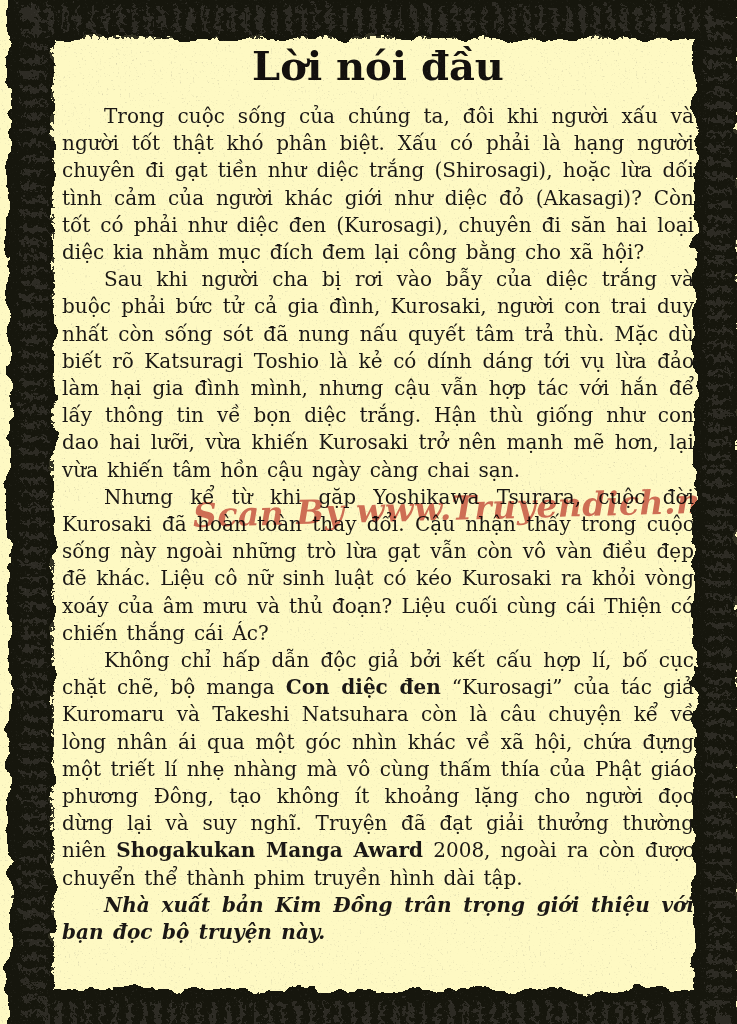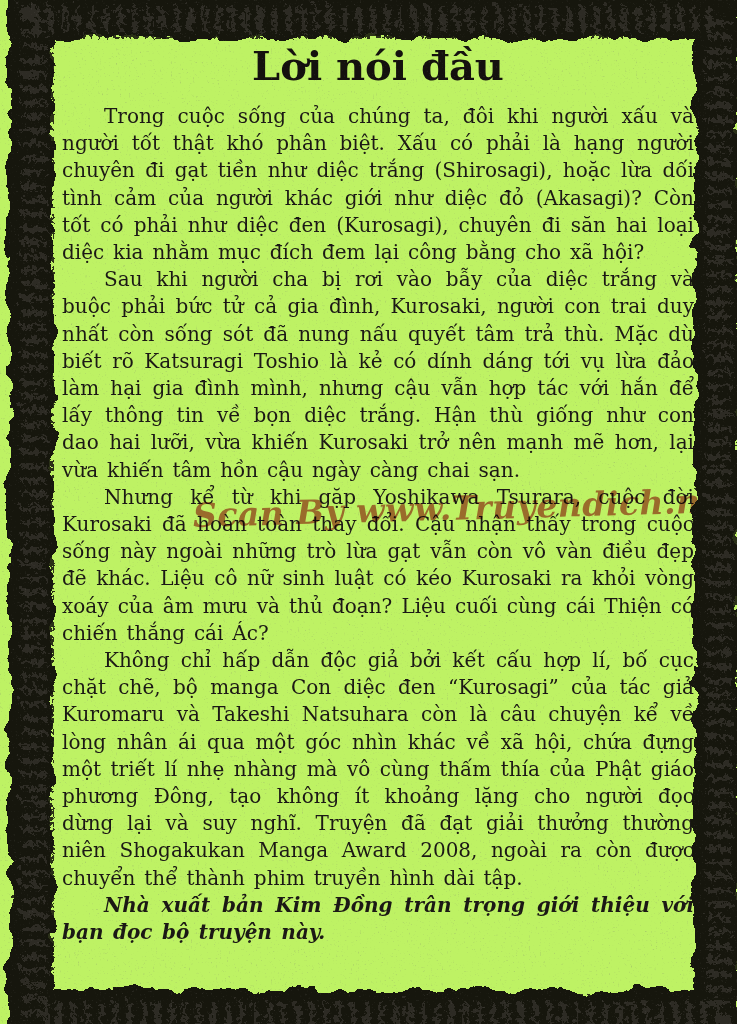--- a/index.html
+++ b/index.html
@@ -1,31 +1,31 @@
 <!DOCTYPE html>
 <html><head>
 <meta charset="utf-8">
 <style>
   html,body{margin:0;padding:0;background:#ffffff;}
   #page{
-    position:relative;width:737px;height:1024px;background:#bef264;
+    position:relative;width:737px;height:1024px;background:#fef9c3;
     overflow:hidden;font-family:"DejaVu Serif","Liberation Serif",serif;
   }
   .content{
     position:absolute;left:62px;top:42px;width:632px;color:#181512;
   }
   .title{
     font-size:40px;font-weight:bold;text-align:center;
     margin:0 0 14px 0;color:#14110e;
   }
   .para{
     margin:0;font-size:20px;line-height:27.2px;text-align:justify;
     text-indent:42px;word-spacing:2.5px;color:#1b1815;
   }
-  .para strong{font-weight:normal;}
+  .para strong{font-weight:bold;}
   .closing{font-weight:bold;font-style:italic;}
   .watermark{
     position:absolute;left:193px;top:496px;white-space:nowrap;
     font-size:33px;font-style:italic;font-weight:bold;letter-spacing:.5px;
     color:#c4514e;opacity:.82;mix-blend-mode:multiply;
     transform:rotate(-1.6deg);transform-origin:left center;
   }
   .frame{position:absolute;left:0;top:0;pointer-events:none;}
 </style>
 </head>

